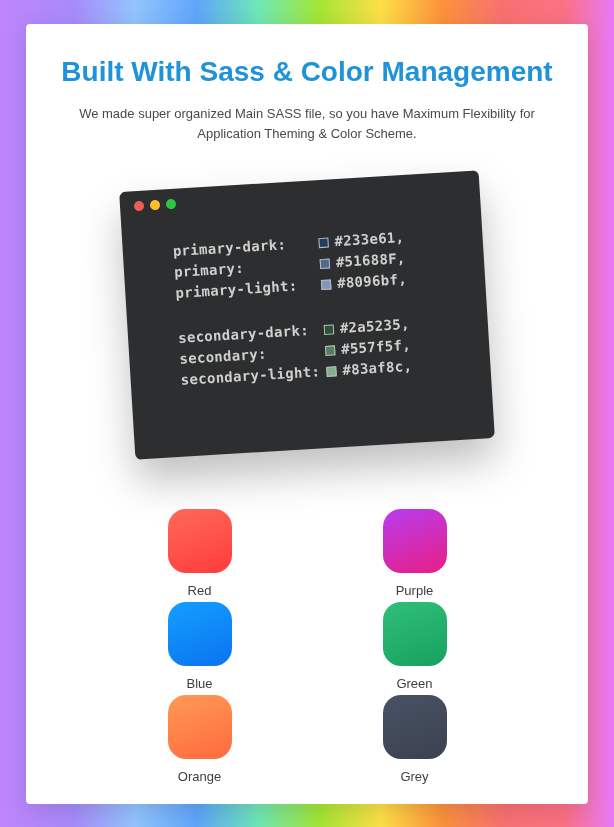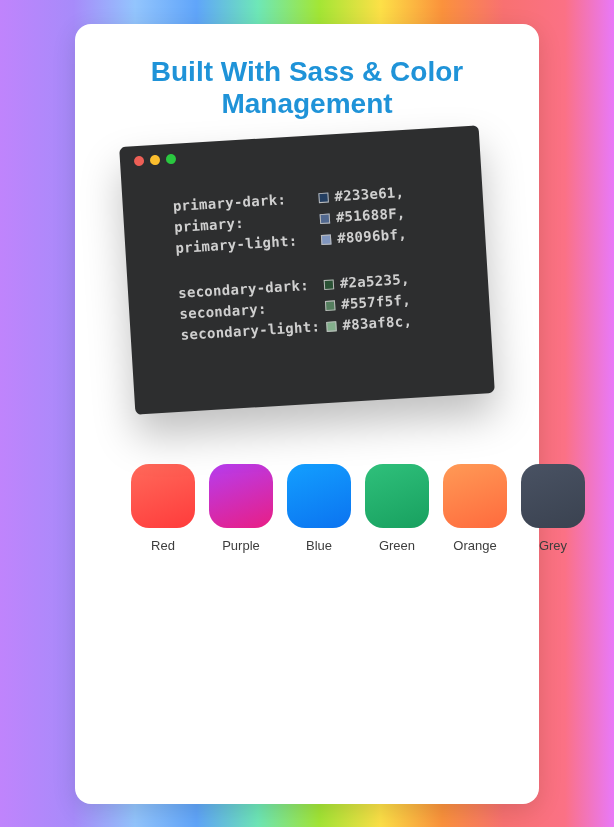--- a/index.html
+++ b/index.html
@@ -10,24 +10,24 @@
       background: linear-gradient(90deg,
         #c084fc 0%, #a78bfa 12%, #93c5fd 22%, #60a5fa 32%,
         #6ee7b7 42%, #a3e635 52%, #fde047 62%, #fb923c 72%,
         #f87171 82%, #fb7185 92%, #e879f9 100%);
       display: flex;
       align-items: center;
       justify-content: center;
       overflow: hidden;
     }
     .card {
-      width: 464px;
+      width: 562px;
       height: 780px;
       background: #fff;
-      border-radius: 16px;
+      border-radius: 4px;
       padding: 28px 34px 30px;
       box-shadow: 0 6px 24px rgba(0,0,0,0.12);
       position: relative;
     }
     .title {
       text-align: center;
       color: #1f93d8;
       font-size: 28px;
       font-weight: 600;
       margin-top: 4px;
@@ -73,22 +73,22 @@
       width: 10px;
       height: 10px;
       border: 1px solid #bbb;
       margin-right: 6px;
       display: inline-block;
     }
     .swatch-wrap { display: inline-flex; align-items: center; }
     .hex { color: #cfcfcf; }
     .palette {
       display: grid;
-      grid-template-columns: repeat(6, 1fr);
-      gap: 20px 14px;
+      grid-template-columns: repeat(2, 1fr);
+      gap: 4px 14px;
       padding: 0 22px;
       max-width: 460px;
       margin: 0 auto;
     }
     .pal-item { text-align: center; }
     .tile {
       width: 64px;
       height: 64px;
       border-radius: 18px;
       margin: 0 auto 10px;
@@ -104,20 +104,21 @@
     .t-orange { background: linear-gradient(160deg, #ff9a56, #ff6a3d); }
     .t-green { background: linear-gradient(160deg, #2fc07b, #18a05f); }
     .t-grey { background: linear-gradient(160deg, #495263, #3a4250); }
     .t-more { background: linear-gradient(90deg, #7c6ed9 0%, #9a7fd6 15%, #5fb897 35%, #6fd6b9 50%, #efc96f 65%, #e78a64 80%, #de5fb3 100%); }
   </style>
 </head>
 <body>
 
 <div class="card">
   <h1 class="title">Built With Sass &amp; Color Management</h1>
+  <p class="subtitle">We made super organized Main SASS file, so you have Maximum Flexibility for Application Theming &amp; Color Scheme.</p>
 
   <div class="terminal">
     <div class="traffic">
       <span class="dot red"></span>
       <span class="dot yellow"></span>
       <span class="dot green"></span>
     </div>
     <div class="code-block" id="code-block">
         <div class="code-line">
           <span class="key">primary-dark:</span>

